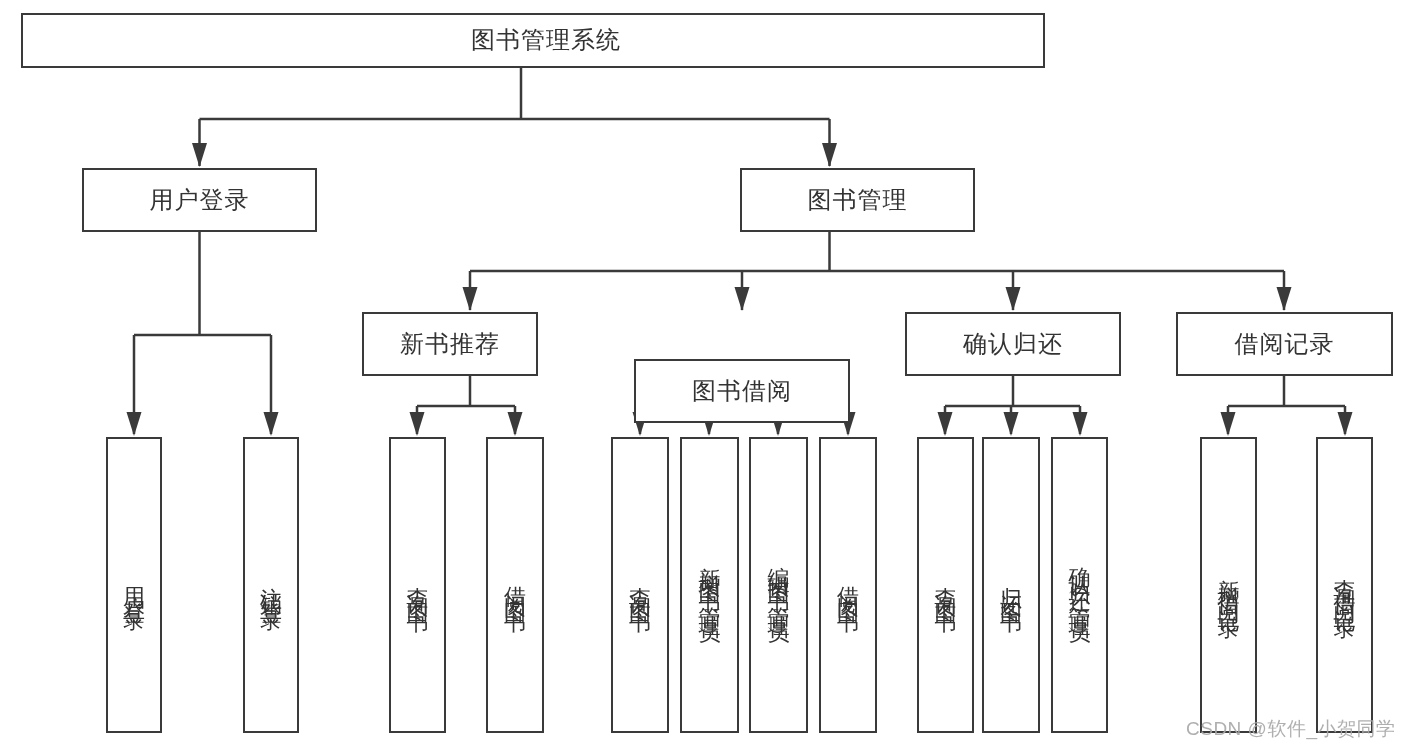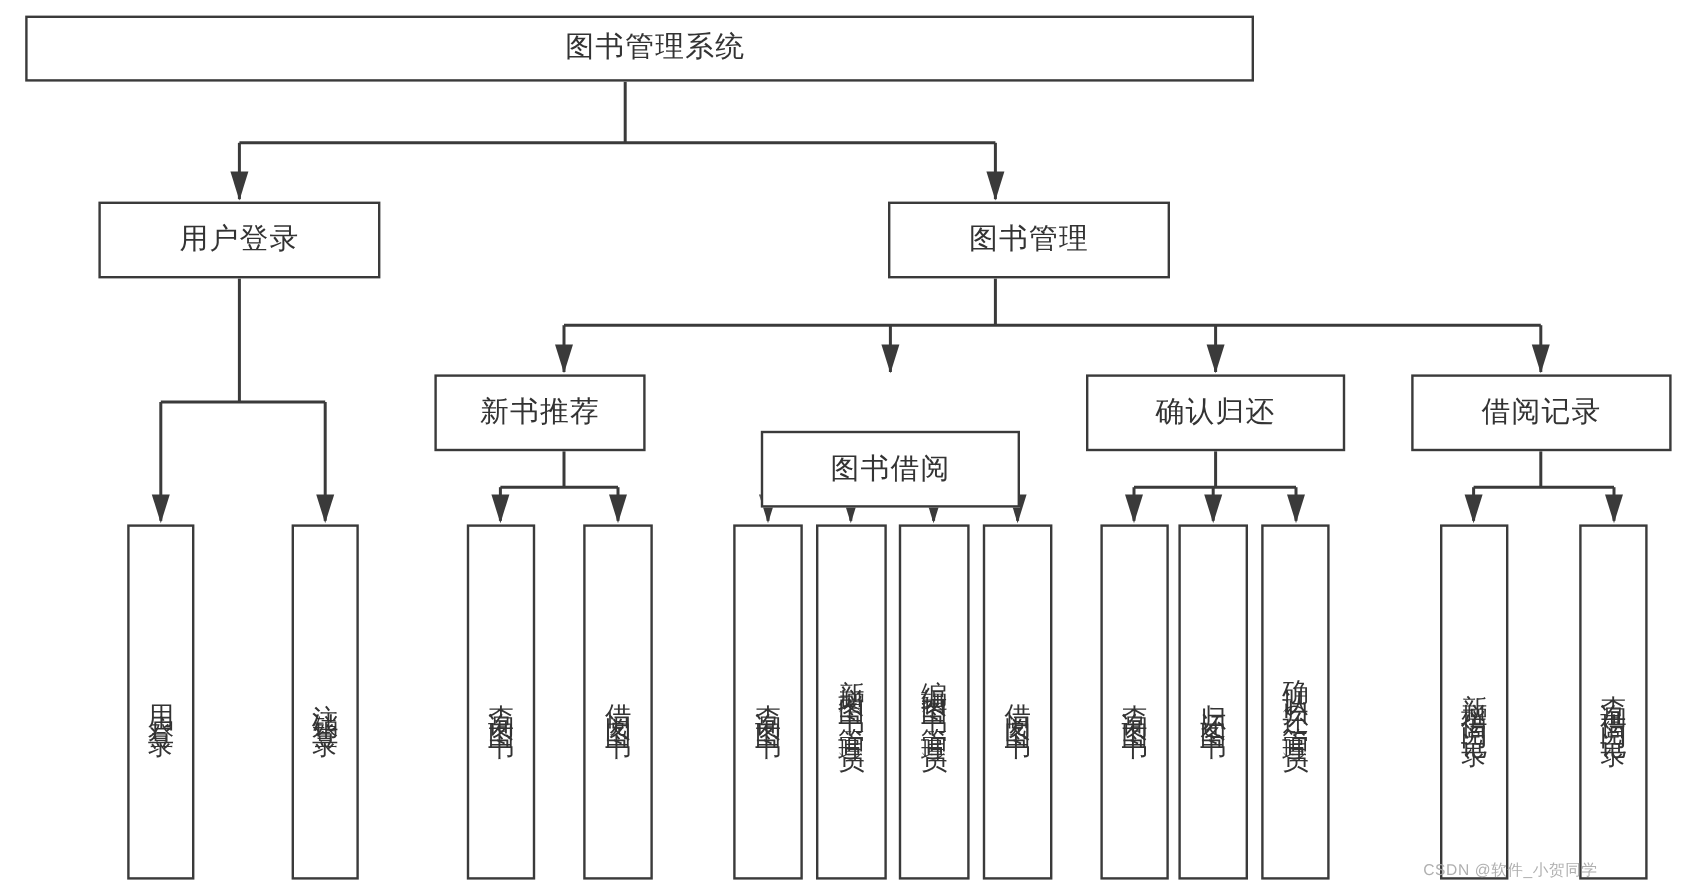--- a/index.html
+++ b/index.html
@@ -38,21 +38,21 @@
   }
   .node.vertical {
     writing-mode: vertical-rl;
     font-size: 22px;
     letter-spacing: 8px;
     white-space: normal;
   }
   #watermark {
     position: absolute;
     color: rgba(168,168,168,0.92);
-    font-size: 13px;
+    font-size: 19px;
     letter-spacing: 0.5px;
     white-space: nowrap;
     z-index: 5;
     pointer-events: none;
   }
 </style>
 </head>
 <body>
 
 <div id="stage">

